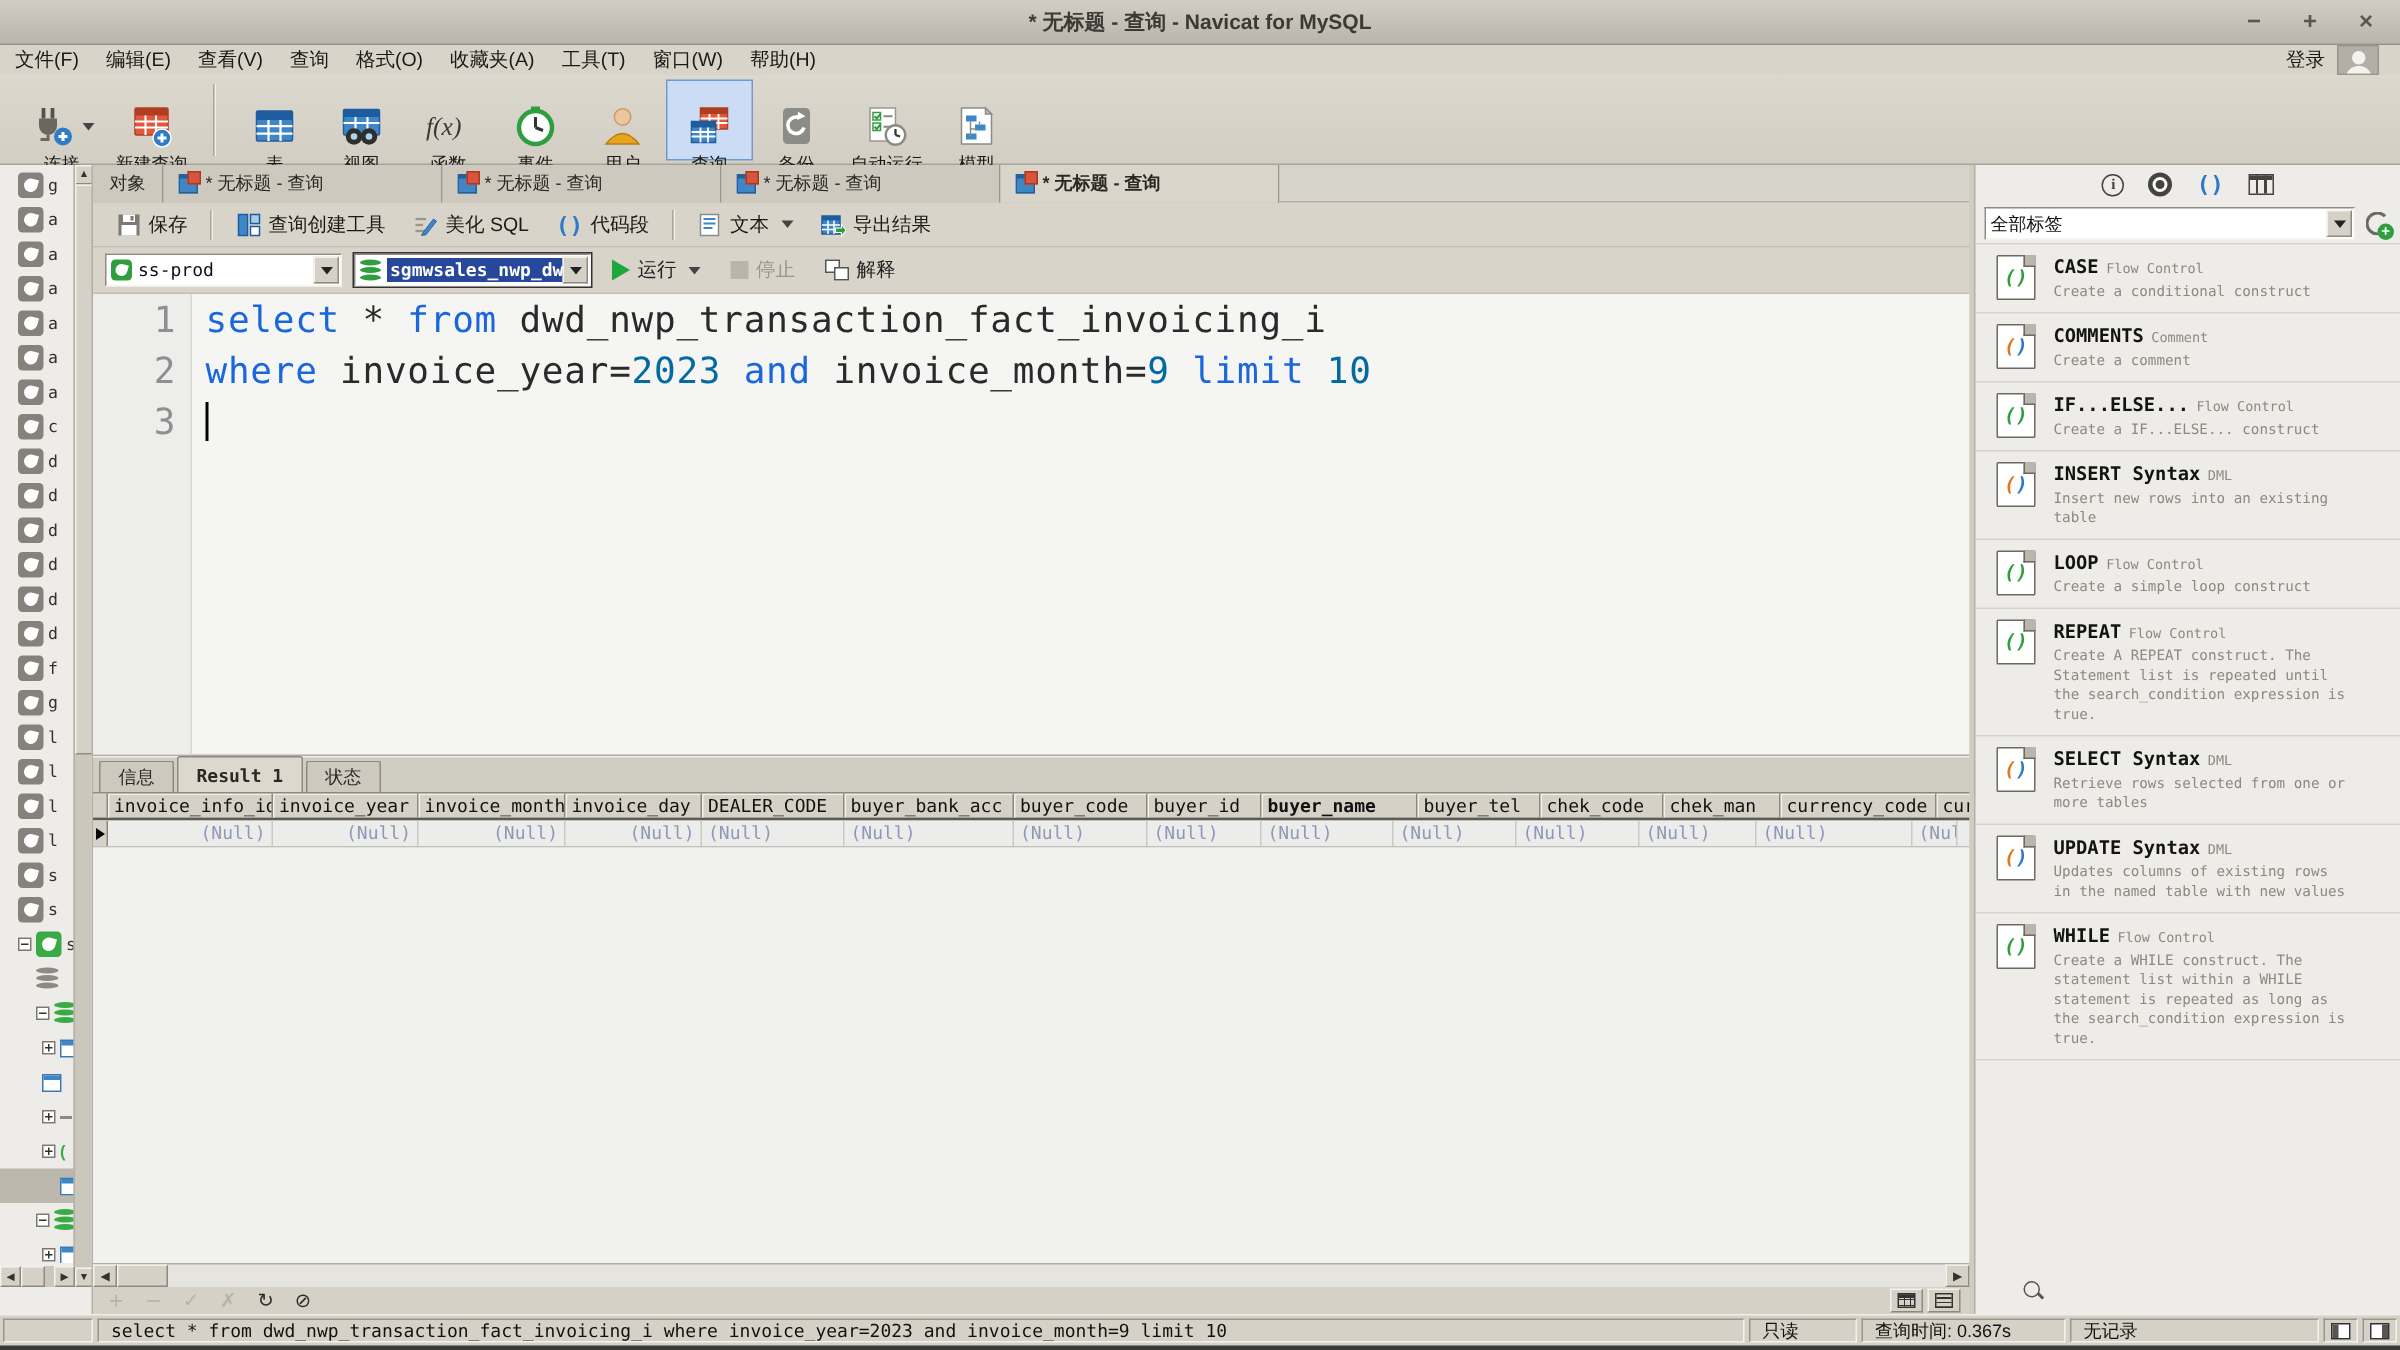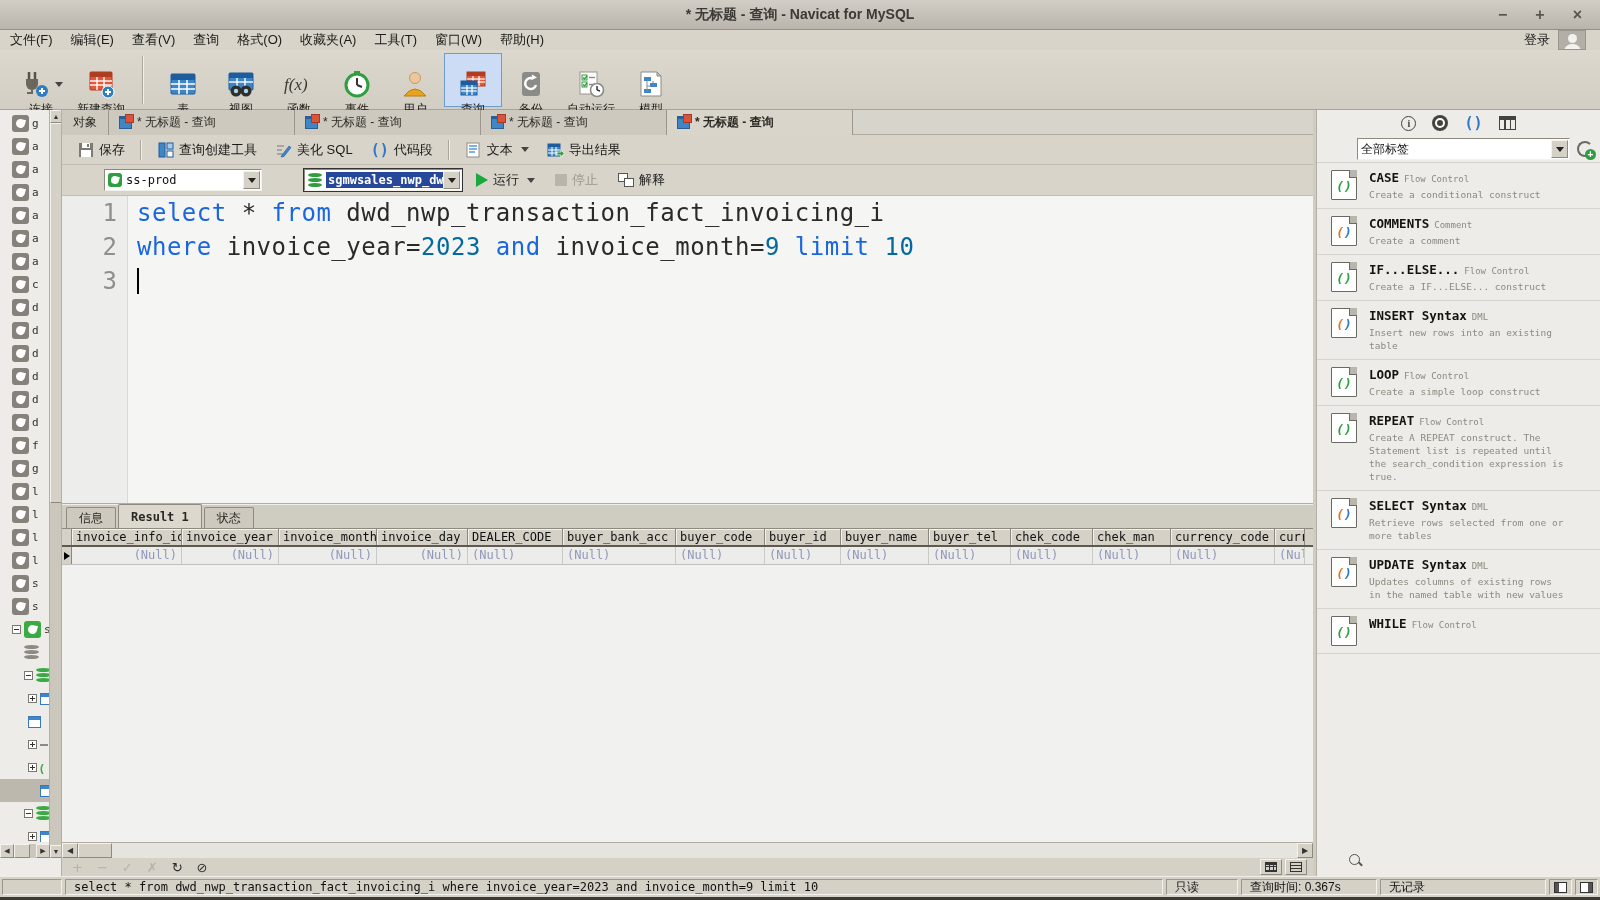--- a/index.html
+++ b/index.html
@@ -108,21 +108,21 @@
     border-bottom:1px solid #c2beb4; }
   .qbtn { display:flex; align-items:center; gap:5px; padding:3px 7px; font-size:13px; color:#1a1a16; cursor:default; }
   .qsep { width:2px; height:20px; margin:0 4px; border-left:1px solid #aaa69c; border-right:1px solid #f2f0ea; }
   .qico { display:inline-flex; align-items:center; justify-content:center; width:17px; height:17px; }
   .parens-blue { color:#2d78c8; font-weight:bold; font-size:15px; font-family:"DejaVu Sans Mono",monospace; }
 
   
   #connbar { height:31px; display:flex; align-items:center; background:#d8d4ca; padding-left:8px; gap:8px;
     border-bottom:1px solid #c2beb4; }
   .combo { width:158px; height:22px; background:#fff; border:1px solid; border-color:#8e8a80 #f4f2ec #f4f2ec #8e8a80;
-    display:flex; align-items:center; padding-left:3px; gap:4px; position:relative;margin-left:34px; }
+    display:flex; align-items:center; padding-left:3px; gap:4px; position:relative; }
   .combo .cbtn { position:absolute; right:1px; top:1px; bottom:1px; width:17px; background:#d5d1c7;
     border:1px solid; border-color:#f4f2ec #8e8a80 #8e8a80 #f4f2ec; display:flex; align-items:center; justify-content:center; }
   .combo .cbtn::after { content:""; width:0; height:0; border-left:4px solid transparent; border-right:4px solid transparent; border-top:5px solid #222; }
   .combo.focused { outline:1px solid #333; }
   .conn-ico { width:14px; height:14px; border-radius:3px; background:#2f9e3f; position:relative; flex:0 0 auto; }
   .conn-ico::after { content:""; position:absolute; left:3px; top:3px; width:8px; height:8px; background:#fff; border-radius:70% 0 70% 70%; transform:rotate(15deg); }
   .db-ico { width:14px; height:15px; display:flex; flex-direction:column; gap:1px; flex:0 0 auto; }
   .db-ico i { display:block; height:4px; border-radius:50%; background:#2f9e3f; }
   .combo-text { font-size:12px; font-family:"DejaVu Sans Mono",monospace; color:#111; white-space:nowrap; overflow:hidden; }
   .combo-text.selected { background:#27479b; color:#fff; font-weight:bold; padding:1px 2px; }
@@ -774,21 +774,21 @@
     <div class="gmark"></div>
     <div style="display:flex;">
         <div class="gcell head align-right" style="width: 110px;">invoice_info_id</div>
         <div class="gcell head align-right" style="width: 97px;">invoice_year</div>
         <div class="gcell head align-right" style="width: 98px;">invoice_month</div>
         <div class="gcell head align-right" style="width: 91px;">invoice_day</div>
         <div class="gcell head align-left" style="width: 95px;">DEALER_CODE</div>
         <div class="gcell head align-left" style="width: 113px;">buyer_bank_acc</div>
         <div class="gcell head align-left" style="width: 89px;">buyer_code</div>
         <div class="gcell head align-left" style="width: 76px;">buyer_id</div>
-        <div class="gcell head align-left" style="width: 88px;">buyer_name</div>
+        <div class="gcell head align-left" style="width: 104px; font-weight: bold;">buyer_name</div>
         <div class="gcell head align-left" style="width: 82px;">buyer_tel</div>
         <div class="gcell head align-left" style="width: 82px;">chek_code</div>
         <div class="gcell head align-left" style="width: 78px;">chek_man</div>
         <div class="gcell head align-left" style="width: 104px;">currency_code</div>
         <div class="gcell head align-left" style="width: 30px;">curr</div>
       </div>
   </div>
   <div id="grid-row">
     <div class="gmark row"></div>
     <div style="display:flex;">
@@ -958,20 +958,21 @@
       <div class="snip color-green">
       <span class="snip-icon">
           <i class="p1">(</i>
           <i class="p2">)</i>
         </span>
       <div class="snip-body">
         <div class="snip-head">
           <span class="snip-name">WHILE</span>
           <span class="snip-badge">Flow Control</span>
         </div>
+        <div class="snip-desc">Create a WHILE construct. The statement list within a WHILE statement is repeated as long as the search_condition expression is true.</div>
       </div>
     </div>
     </div>
   <span id="panel-search"></span>
 </div>
 
 <div id="statusbar">
   <div class="scell" style="width:60px;"></div>
   <div class="scell sql" style="flex:1;">select * from dwd_nwp_transaction_fact_invoicing_i  where invoice_year=2023 and invoice_month=9 limit 10</div>
   <div class="scell" style="width:72px;">只读</div>

